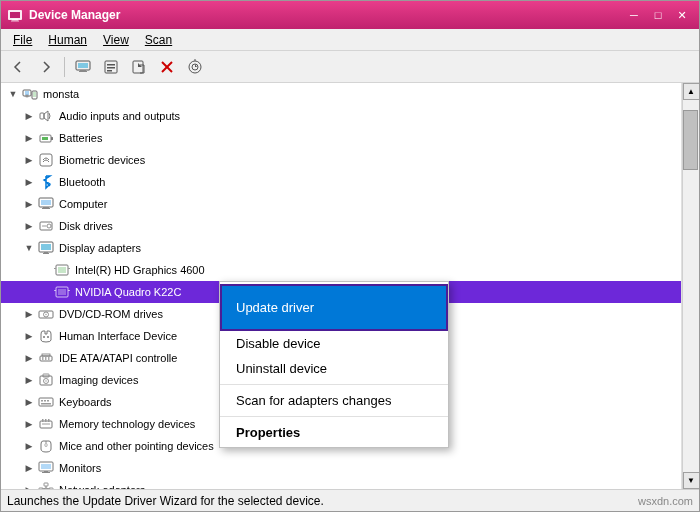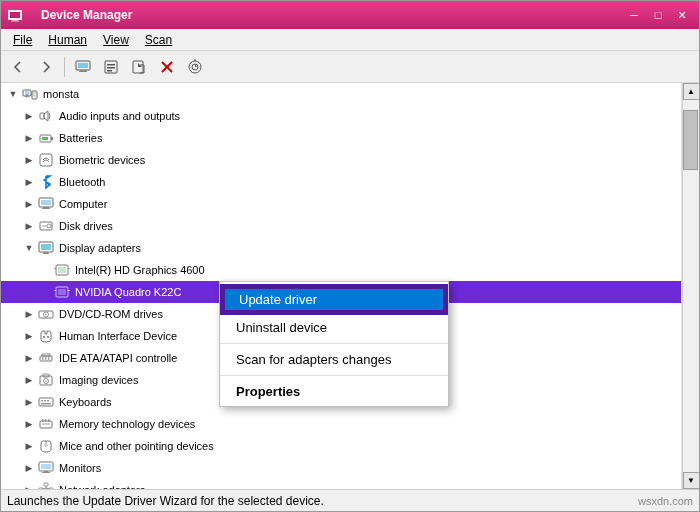--- a/index.html
+++ b/index.html
@@ -24,21 +24,21 @@
       height: 28px;
       display: flex;
       align-items: center;
       justify-content: space-between;
       padding: 0 6px;
       flex-shrink: 0;
     }
     .title-bar-left {
       display: flex;
       align-items: center;
-      gap: 18px;
+      gap: 6px;
     }
     .title-icon {
       width: 16px;
       height: 16px;
       display: flex;
       align-items: center;
       justify-content: center;
     }
     .title-text {
       font-size: 12px;
@@ -212,22 +212,22 @@
       padding: 5px 16px;
       cursor: pointer;
       font-size: 13px;
       white-space: nowrap;
     }
     .ctx-item.active {
       background: #0078d7;
       color: white;
     }
     .ctx-item.update-driver {
-      border: 5px solid #4c1d95;
-      padding: 3px 14px;
+      border: 2px solid #4c1d95;
+      padding: 14px 14px;
       font-weight: normal;
     }
     .ctx-item.bold { font-weight: bold; }
     .ctx-separator {
       height: 1px;
       background: #e0e0e0;
       margin: 3px 0;
     }
     .icon-audio { color: #666; }
     .icon-bluetooth { color: #0078d7; }
@@ -563,20 +563,21 @@
             <line x1="8" y1="6" x2="3" y2="7.5" stroke="#777" stroke-width="0.8"></line>
             <line x1="8" y1="6" x2="13" y2="7.5" stroke="#777" stroke-width="0.8"></line>
             <line x1="8" y1="6" x2="8" y2="11" stroke="#777" stroke-width="0.8"></line>
           </svg>
         </div>
         <span class="tree-label">Network adapters</span>
       </div>
 
       <div class="context-menu">
         <div class="ctx-item update-driver active">Update driver</div>
+        <div class="ctx-item">Disable device</div>
         <div class="ctx-item">Uninstall device</div>
         <div class="ctx-separator"></div>
         <div class="ctx-item">Scan for adapters changes</div>
         <div class="ctx-separator"></div>
         <div class="ctx-item bold">Properties</div>
       </div>
 
     </div>
 
     <div class="scrollbar-v">

